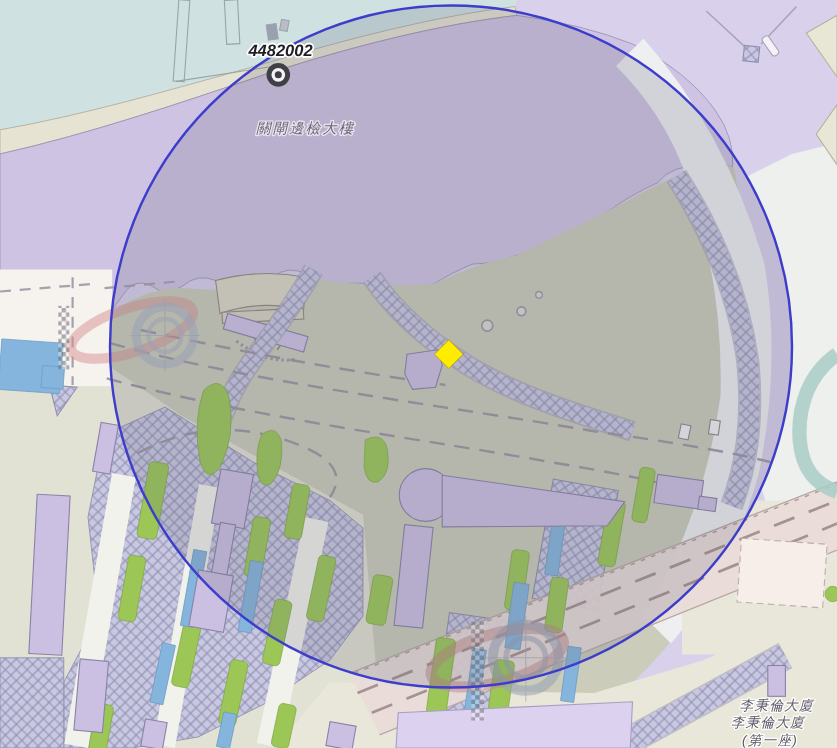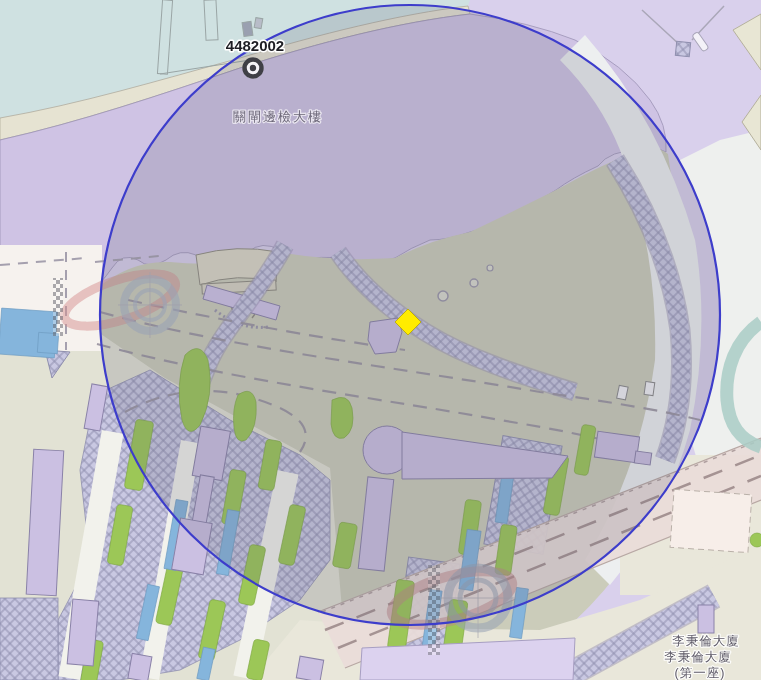--- a/index.html
+++ b/index.html
@@ -1,17 +1,17 @@
 <!DOCTYPE html>
 <html><head>
 <meta charset="utf-8">
 <style>
   html,body{margin:0;padding:0;background:#d9d0ec;}
   .viewport{position:relative;width:761px;height:680px;overflow:hidden;
-    font-family:"Liberation Sans",sans-serif;}
+    font-family:"Liberation Sans",sans-serif;font-style:italic;}
   .viewport svg{position:absolute;inset:0;display:block;}
   text{font-family:"Liberation Sans","DejaVu Sans",sans-serif;}
   .station-lbl{font-size:15px;font-weight:bold;fill:#1e1e24;
     stroke:#ffffff;stroke-width:3px;paint-order:stroke;stroke-linejoin:round;}
   .cjk-lbl{font-size:13px;fill:#6b6677;letter-spacing:2px;
     stroke:rgba(255,255,255,.65);stroke-width:2.5px;paint-order:stroke;stroke-linejoin:round;}
   .cjk-sm{font-size:12.5px;fill:#5e5a68;letter-spacing:1px;
     stroke:rgba(255,255,255,.85);stroke-width:2.5px;paint-order:stroke;stroke-linejoin:round;}
 </style>
 </head>

